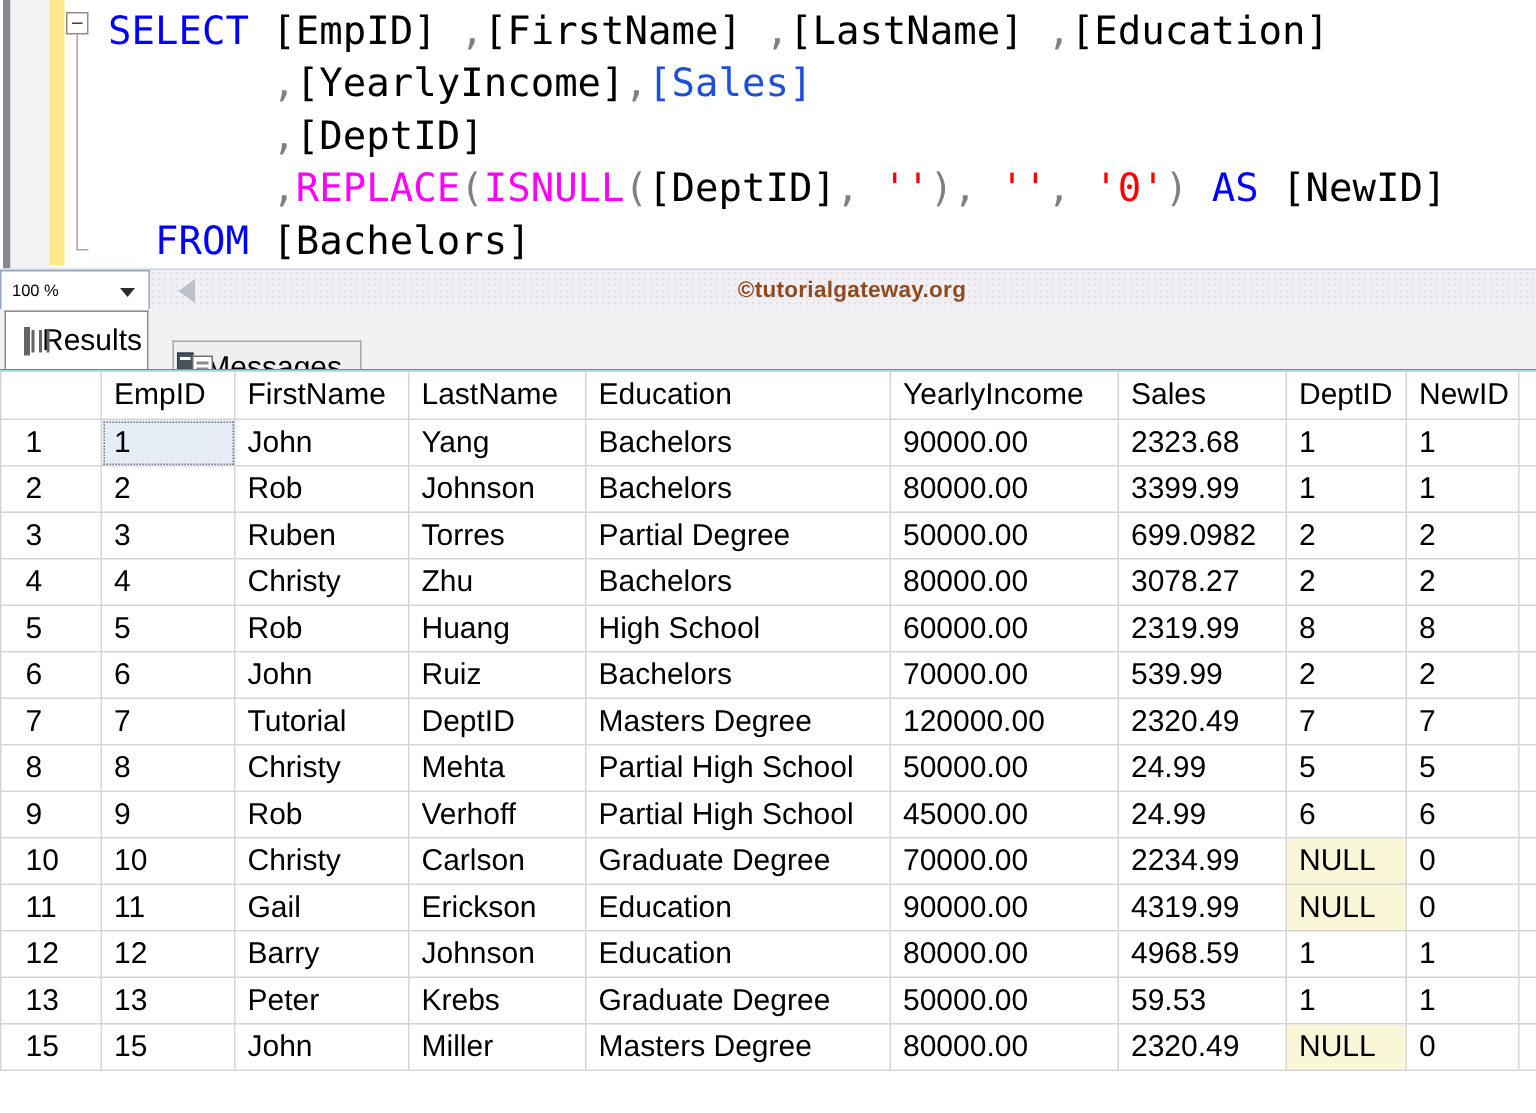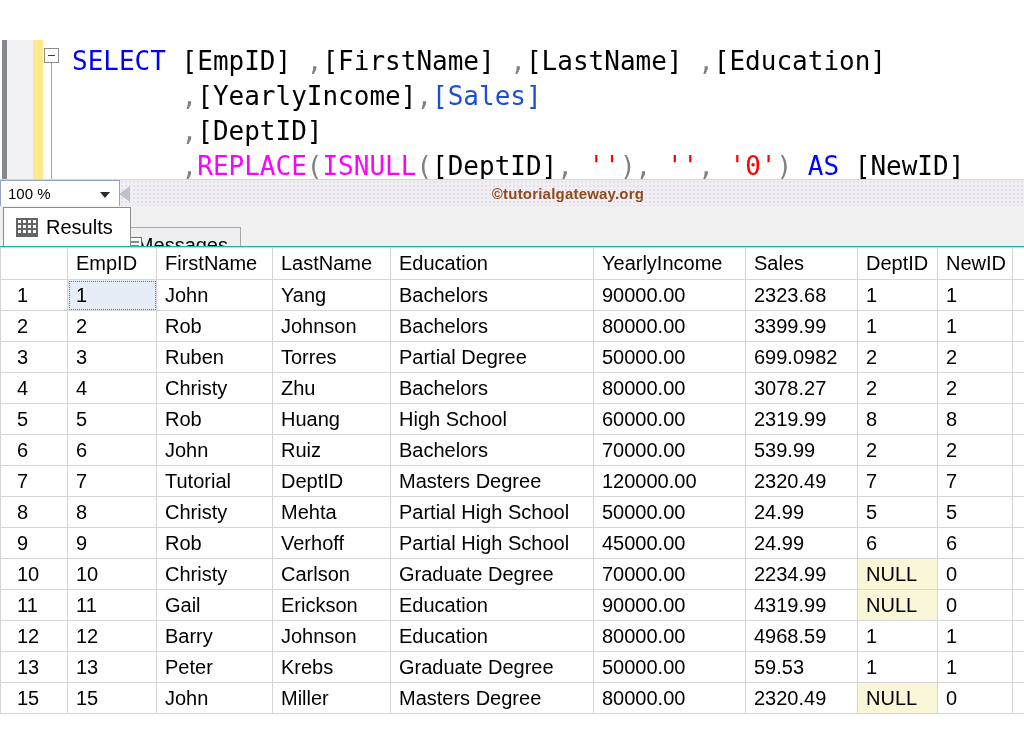--- a/index.html
+++ b/index.html
@@ -3,21 +3,21 @@
 <meta charset="utf-8">
 <style>
   * { margin:0; padding:0; box-sizing:border-box; }
   html,body { background:#fff; }
   .screen {
     position:relative; width:1024px; height:742px; overflow:hidden;
     background:#fff; font-family:"Liberation Sans", sans-serif; color:#000;
   }
 
   
-  .editor { position:absolute; top:0; left:0; width:1024px; height:179px; background:#fff;margin-top:40px; }
+  .editor { position:absolute; top:0; left:0; width:1024px; height:179px; background:#fff; }
   .editor-left-border { position:absolute; left:2px; top:0; width:5px; height:179px; background:#85888d; }
   .editor-gutter { position:absolute; left:7px; top:0; width:26px; height:179px; background:#f2f1f3; }
   .change-bar { position:absolute; left:33px; top:0; width:10px; height:177px; background:#ffe98d; }
   .collapse-box {
     position:absolute; left:44px; top:8px; width:15px; height:15px;
     background:#fff; border:1px solid #8c8c8c;
   }
   .collapse-box::after {
     content:""; position:absolute; left:3px; top:6px; width:7px; height:1px; background:#3c3c3c;
   }
@@ -31,23 +31,23 @@
 
   
   .zoombar {
     position:absolute; top:179px; left:0; width:1024px; height:27px;
     background:#f1eff3;
     background-image:radial-gradient(#e2e0e6 1px, transparent 1px);
     background-size:4px 4px;
     border-top:1px solid #cfd6e2;
   }
   .zoom-select {
-    position:absolute; left:0; top:0; width:120px; height:27px;
+    position:absolute; left:0; top:0; width:100px; height:27px;
     background:#fff; border:1px solid #93a5c2; display:flex; align-items:center;
-    font-size:15px; padding-left:7px; cursor:default;
+    font-size:11px; padding-left:7px; cursor:default;
   }
   .zoom-caret {
     position:absolute; right:9px; top:11px; width:0; height:0;
     border-left:5px solid transparent; border-right:5px solid transparent; border-top:6px solid #2b2b2b;
   }
   .scroll-left {
     position:absolute; left:119px; top:6px; width:0; height:0;
     border-top:8px solid transparent; border-bottom:8px solid transparent; border-right:11px solid #bcc1ca;
   }
   .watermark {
@@ -56,21 +56,21 @@
     font-size:15px; font-weight:bold; letter-spacing:0.2px;
   }
 
   
   .tabstrip { position:absolute; top:206px; left:0; width:1024px; height:40px; background:#f1f1f1; }
   .tab {
     position:absolute; top:1px; height:39px; display:flex; align-items:center; gap:8px;
     font-size:20px; padding:0 12px; cursor:default;
   }
   .tab.active {
-    left:3px; width:128px; background:#fff;
+    left:3px; width:96px; background:#fff;
     border:1px solid #8c8c8c; border-bottom:none; z-index:2;
   }
   .tab.inactive {
     left:115px; width:126px; top:5px; height:35px; background:#efeef0;
     border:1px solid #a8a8a8; border-bottom:none;margin-top:16px;
   }
   
   .icon-grid { width:22px; height:19px; position:relative; background:#fff; border:2px solid #646464; }
   .icon-grid::before, .icon-grid::after { content:""; position:absolute; background:#646464; }
   .icon-grid::before { left:0; right:0; top:3px; height:2px;

